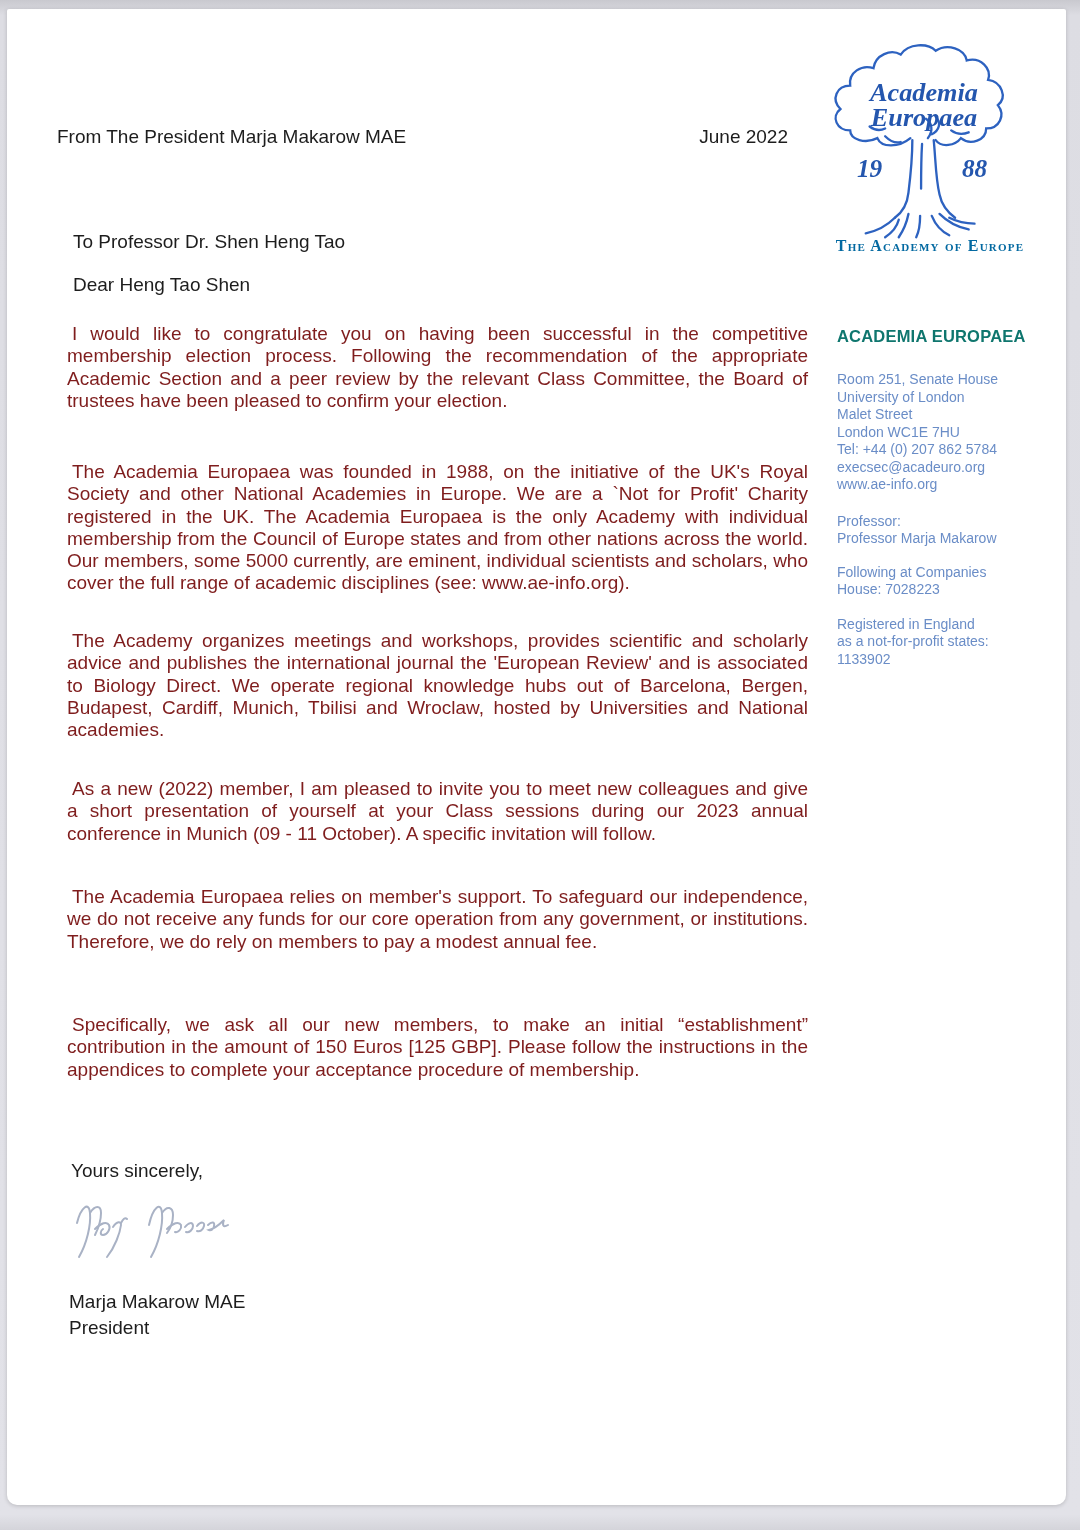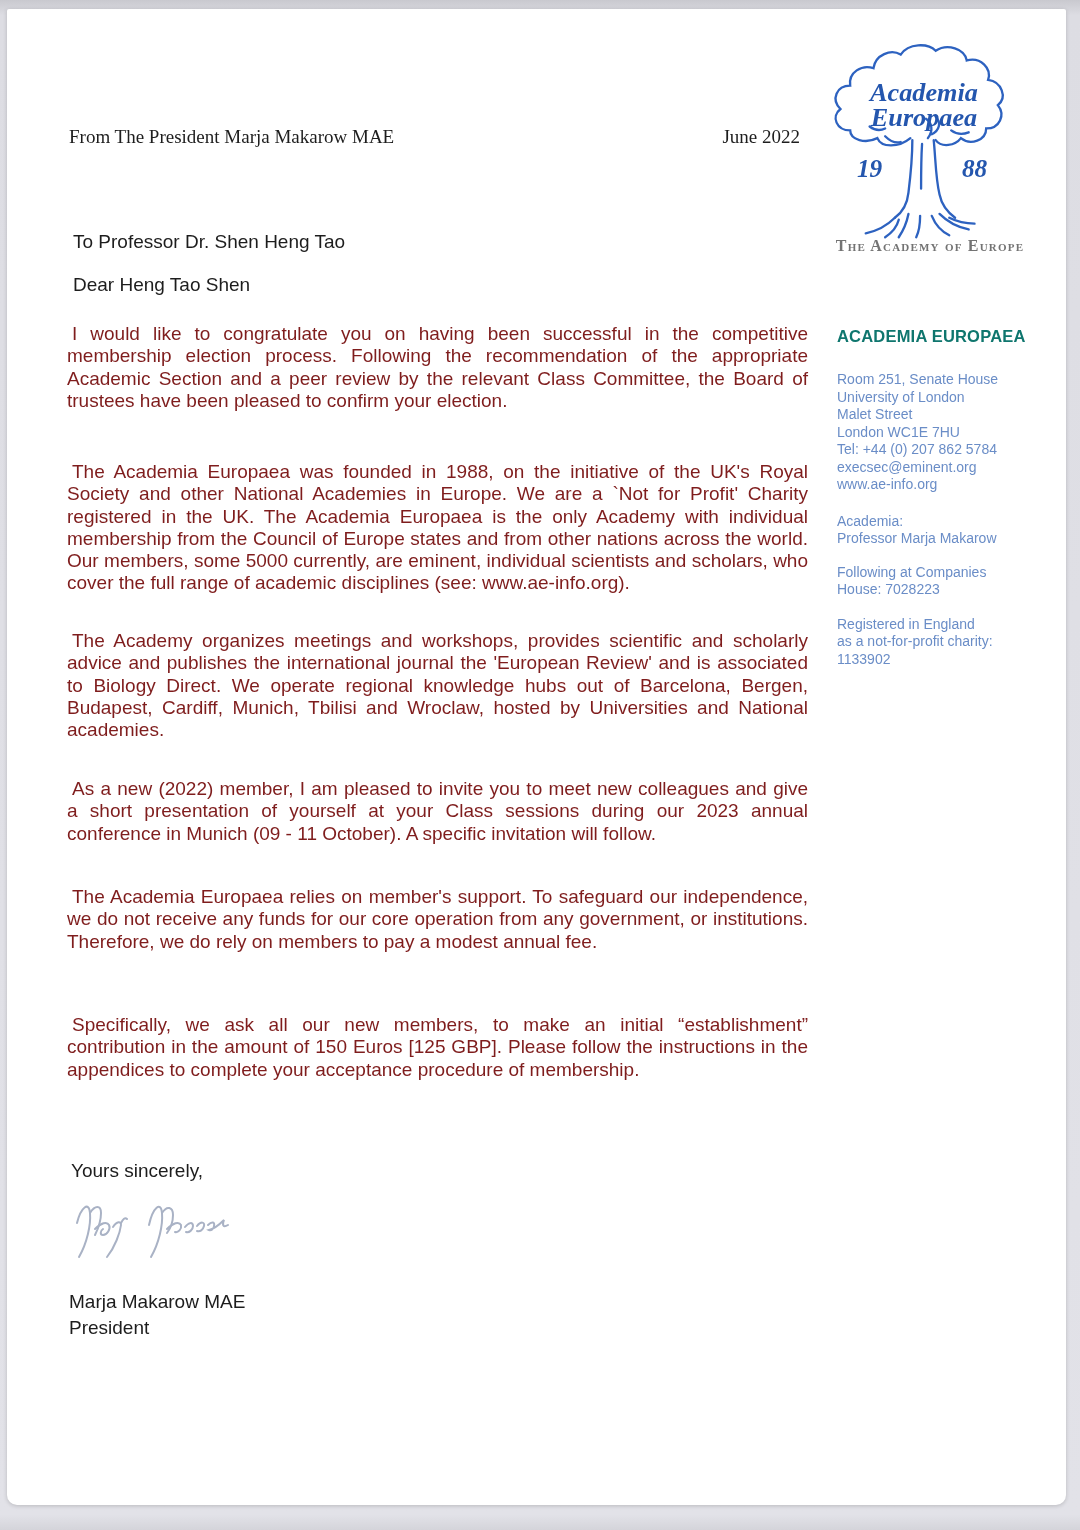--- a/index.html
+++ b/index.html
@@ -10,43 +10,43 @@
     overflow:hidden;
   }
   .page{
     position:absolute;left:7px;top:9px;width:1059px;height:1496px;
     background:#ffffff;border-radius:2px 2px 10px 10px;
     box-shadow:0 1px 4px rgba(0,0,0,0.18);
   }
   
   .letter-text{color:#1d1d1d;font-size:19px;}
   .header-row{
-    position:absolute;left:62px;top:117px;width:731px;
-    display:flex;justify-content:space-between;align-items:center;font-family:Liberation Serif, serif;
+    position:absolute;left:50px;top:117px;width:731px;
+    display:flex;justify-content:space-between;align-items:center;
   }
   .recipient{position:absolute;left:66px;top:186px;margin-top:36px;}
   .salutation{position:absolute;left:66px;top:265px;}
   .para{
     position:absolute;left:60px;width:741px;
     text-align:justify;line-height:22.3px;text-indent:5px;
     color:#7f1d1d;font-size:19px;margin:0;
   }
   .p1{top:314px;} .p2{top:452px;} .p3{top:621px;}
   .p4{top:769px;} .p5{top:877px;} .p6{top:1005px;}
   .closing{position:absolute;left:64px;top:1151px;}
   .signature-wrap{position:absolute;left:56px;top:1176px;width:200px;height:92px;}
   .signer{position:absolute;left:62px;top:1280px;line-height:26px;}
   
   .logo-wrap{position:absolute;left:812px;top:32px;width:210px;height:204px;}
   .logo-tagline{
     position:absolute;left:814px;top:228px;width:218px;
     text-align:center;
     font-family:"Liberation Serif",serif;font-weight:bold;
     font-variant:small-caps;letter-spacing:1.2px;
-    font-size:16px;color:#737373;
+    font-size:16px;color:#0369a1;
   }
   
   .sidebar{position:absolute;left:830px;top:318px;width:196px;}
   .sidebar-heading{
     color:#0f766e;font-weight:bold;font-size:16.5px;letter-spacing:0.2px;
   }
   .sidebar-block{color:#6a8dc7;font-size:14px;line-height:17.5px;}
   .addr{margin-top:25px;}
   .pres{margin-top:19px;}
   .regco{margin-top:16px;}
@@ -134,34 +134,34 @@
 
   <div class="sidebar">
     <div class="sidebar-heading">ACADEMIA EUROPAEA</div>
 
     <div class="sidebar-block addr">
       <div>Room 251, Senate House</div>
       <div>University of London</div>
       <div>Malet Street</div>
       <div>London WC1E 7HU</div>
       <div>Tel: +44 (0) 207 862 5784</div>
-      <div>execsec@eminent.org</div>
+      <div>execsec@acadeuro.org</div>
       <div>www.ae-info.org</div>
     </div>
 
     <div class="sidebar-block pres">
-      <div>Academia:</div>
+      <div>Professor:</div>
       <div>Professor Marja Makarow</div>
     </div>
 
     <div class="sidebar-block regco">
       <div>Following at Companies</div>
       <div>House: 7028223</div>
     </div>
 
     <div class="sidebar-block regch">
       <div>Registered in England</div>
-      <div>as a not-for-profit charity:</div>
+      <div>as a not-for-profit states:</div>
       <div>1133902</div>
     </div>
   </div>
 
 </div>
 
 </body></html>

